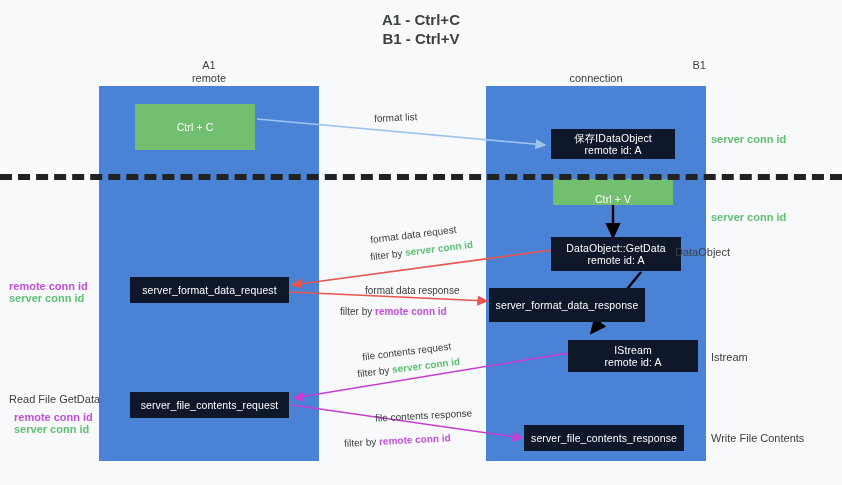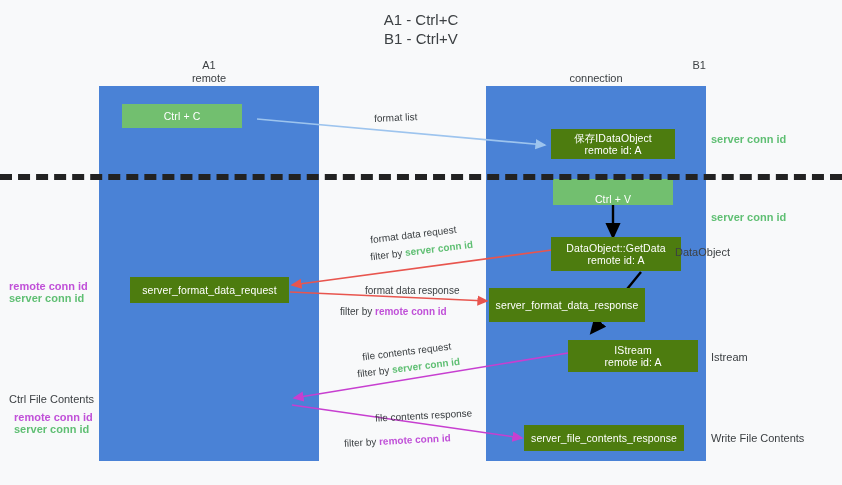--- a/index.html
+++ b/index.html
@@ -14,20 +14,21 @@
   #stage{position:absolute;left:0;top:0;width:842px;height:485px;}
 
   .title{
     position:absolute;
     left:0;right:0;top:10px;
     text-align:center;
     font-size:15px;
     line-height:20px;
     color:#3c4043;
     white-space:pre;
+    font-weight:bold;
   }
 
   .col-head{
     position:absolute;
     text-align:center;
     font-size:11px;
     line-height:13px;
     color:#3c4043;
     white-space:pre;
   }
@@ -44,21 +45,21 @@
     align-items:center;
     justify-content:center;
     text-align:center;
     color:#ffffff;
     font-size:10.5px;
     line-height:12px;
     white-space:pre;
     letter-spacing:0.1px;
   }
   .node.green{background:#72bf6f;}
-  .node.orange{background:#4d7c0f;}
+  .node.orange{background:#0f172a;}
 
   .dashline{
     position:absolute;
     left:0;right:0;
     height:0;
     border-top:6px dashed #222222;
   }
 
   .side-label{
     position:absolute;
@@ -124,28 +125,31 @@
 
     <line x1="552" y1="250" x2="292" y2="285" stroke="#e8554e" stroke-width="1.6" marker-end="url(#mk-red)"></line>
 
     <line x1="290" y1="292" x2="487" y2="301" stroke="#e8554e" stroke-width="1.6" marker-end="url(#mk-red)"></line>
 
     <line x1="568" y1="353" x2="294" y2="398" stroke="#c73fd0" stroke-width="1.6" marker-end="url(#mk-mag)"></line>
 
     <line x1="292" y1="405" x2="522" y2="438" stroke="#c73fd0" stroke-width="1.6" marker-end="url(#mk-mag)"></line>
   </svg>
 
-  <div class="node green" style="left:122px;top:104px;width:120px;height:24px;">
+  <div class="node green" style="left:135px;top:104px;width:120px;height:46px;">
     <span>Ctrl + C</span>
   </div>
 
   <div class="node orange" style="left:130px;top:277px;width:159px;height:26px;">
     <span>server_format_data_request</span>
   </div>
 
+  <div class="node orange" style="left:130px;top:392px;width:159px;height:26px;">
+    <span>server_file_contents_request</span>
+  </div>
 
   <div class="node orange" style="left:551px;top:129px;width:124px;height:30px;flex-direction:column;">
     <span>保存IDataObject</span>
     <span>remote id: A</span>
   </div>
 
   <div class="node green" style="left:553px;top:179px;width:120px;height:26px;align-items:flex-end;">
     <span>Ctrl + V</span>
   </div>
 
@@ -187,21 +191,21 @@
   </div>
 
   <div class="edge-label" style="left:375px;top:409px;transform:rotate(-3deg);">file contents response</div>
   <div class="edge-label" style="left:344px;top:434px;transform:rotate(-3deg);">
     <span>filter by </span><b class="magenta-txt">remote conn id</b>
   </div>
 
   <div class="side-label magenta-txt" style="left:9px;top:279px;">remote conn id</div>
   <div class="side-label green-txt" style="left:9px;top:291px;">server conn id</div>
 
-  <div class="side-label" style="left:9px;top:392px;">Ctrl File Contents</div>
+  <div class="side-label" style="left:9px;top:392px;">Read File GetData</div>
   <div class="side-label magenta-txt" style="left:14px;top:410px;">remote conn id</div>
   <div class="side-label green-txt" style="left:14px;top:422px;">server conn id</div>
 
   <div class="side-label green-txt" style="left:711px;top:132px;">server conn id</div>
   <div class="side-label green-txt" style="left:711px;top:210px;">server conn id</div>
   <div class="side-label" style="left:675px;top:245px;">DataObject</div>
   <div class="side-label" style="left:711px;top:350px;">Istream</div>
   <div class="side-label" style="left:711px;top:431px;">Write File Contents</div>
 
 </div>

